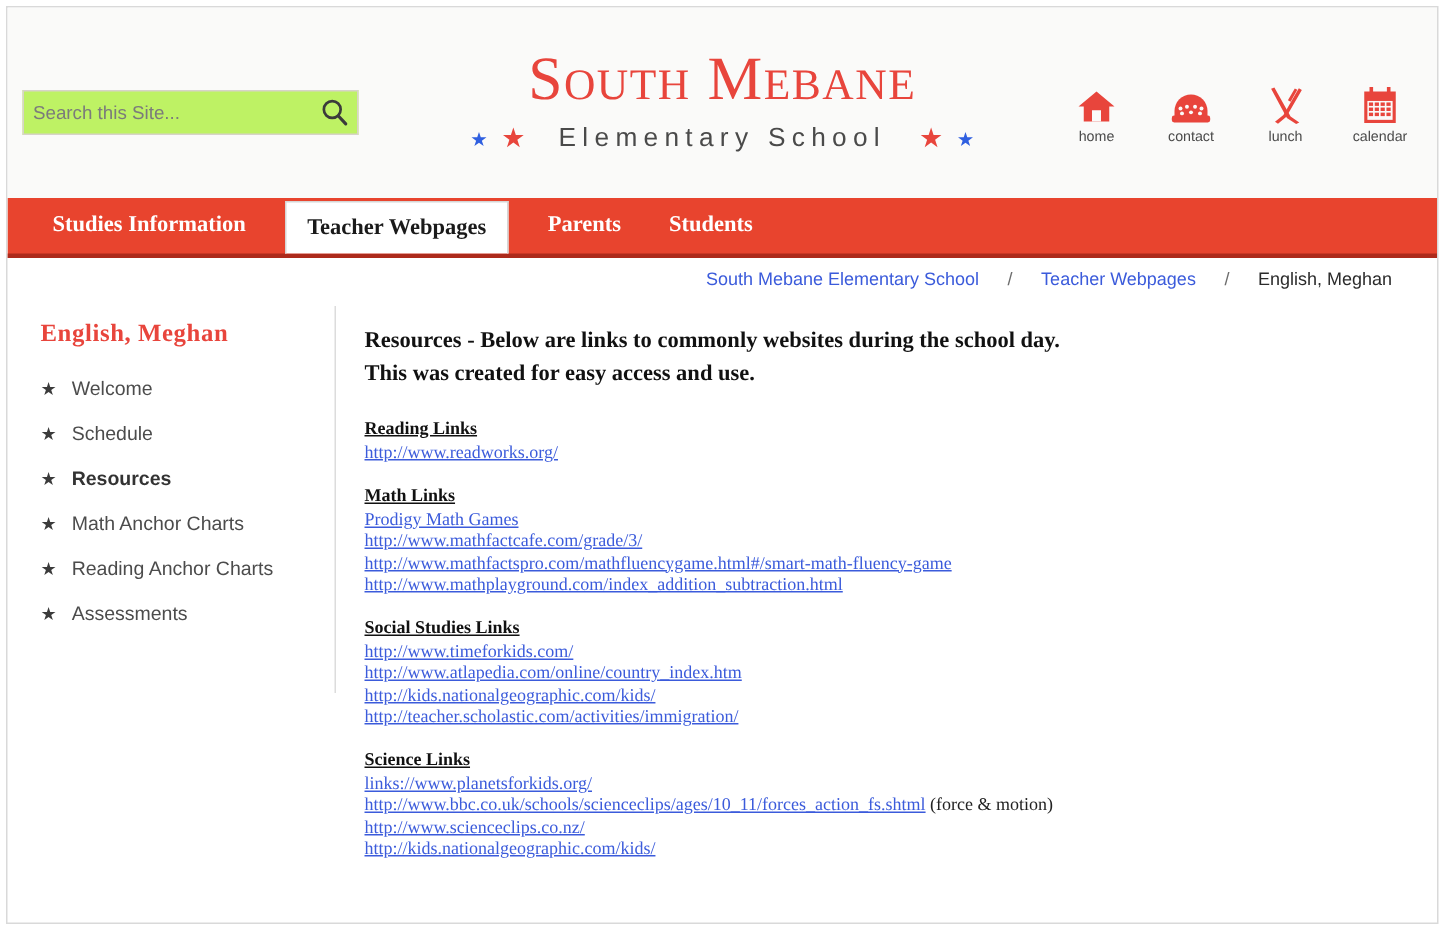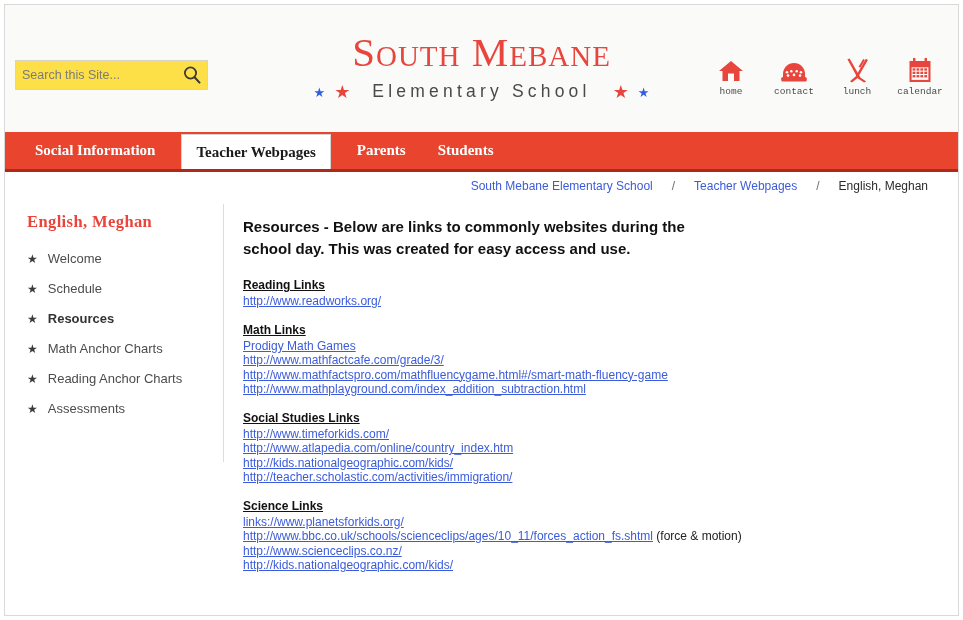--- a/index.html
+++ b/index.html
@@ -34,23 +34,23 @@
     height: 127px;
     background: #fafaf9;
     box-sizing: border-box;
   }
 
   
   .search-wrap {
     position: absolute;
     left: 10px;
     top: 55px;
-    width: 193px;
+    width: 224px;
     height: 30px;
-    background: #fde047;
+    background: #bef264;
     border: 1px solid #d7d3c8;
     box-sizing: border-box;
   }
   .search-input {
     position: absolute;
     left: 0;
     top: 0;
     width: 160px;
     height: 28px;
     border: 0;
@@ -135,21 +135,21 @@
     height: 26px;
     display: flex;
     align-items: flex-end;
     justify-content: center;
   }
   .ql-label {
     display: block;
     margin-top: 3px;
     font-size: 9.5px;
     color: #4a4a4a;
-    font-family: Liberation Mono, monospace;
+    font-family: Liberation Sans, sans-serif;
   }
 
   
   .navbar {
     position: relative;
     height: 40px;
     background: #e8442e;
     border-bottom: 3px solid #ad2a1b;
     box-sizing: border-box;
   }
@@ -251,20 +251,21 @@
     height: 258px;
     background: #dcdcdc;
   }
 
   
   .content {
     flex: 1 1 auto;
     padding: 16px 20px 0 20px;
     box-sizing: border-box;
     min-width: 0;
+    font-family: Liberation Serif, serif;
   }
   .content-heading {
     margin: 0 0 18px 0;
     font-size: 15px;
     font-weight: bold;
     color: #111111;
     line-height: 22px;
     max-width: 470px;
   }
   .link-group { margin-bottom: 14px; }
@@ -388,21 +389,21 @@
         </span>
         <span class="ql-label">calendar</span>
       </a>
 
     </div>
   </div>
 
   <div class="navbar">
     <div class="nav-items">
       <div class="nav-item">
-        <span>Social Information</span>
+        <span>Studies Information</span>
       </div>
       <div class="nav-item active">
         <span>Teacher Webpages</span>
       </div>
       <div class="nav-item">
         <span>Parents</span>
       </div>
       <div class="nav-item">
         <span>Students</span>
       </div>

